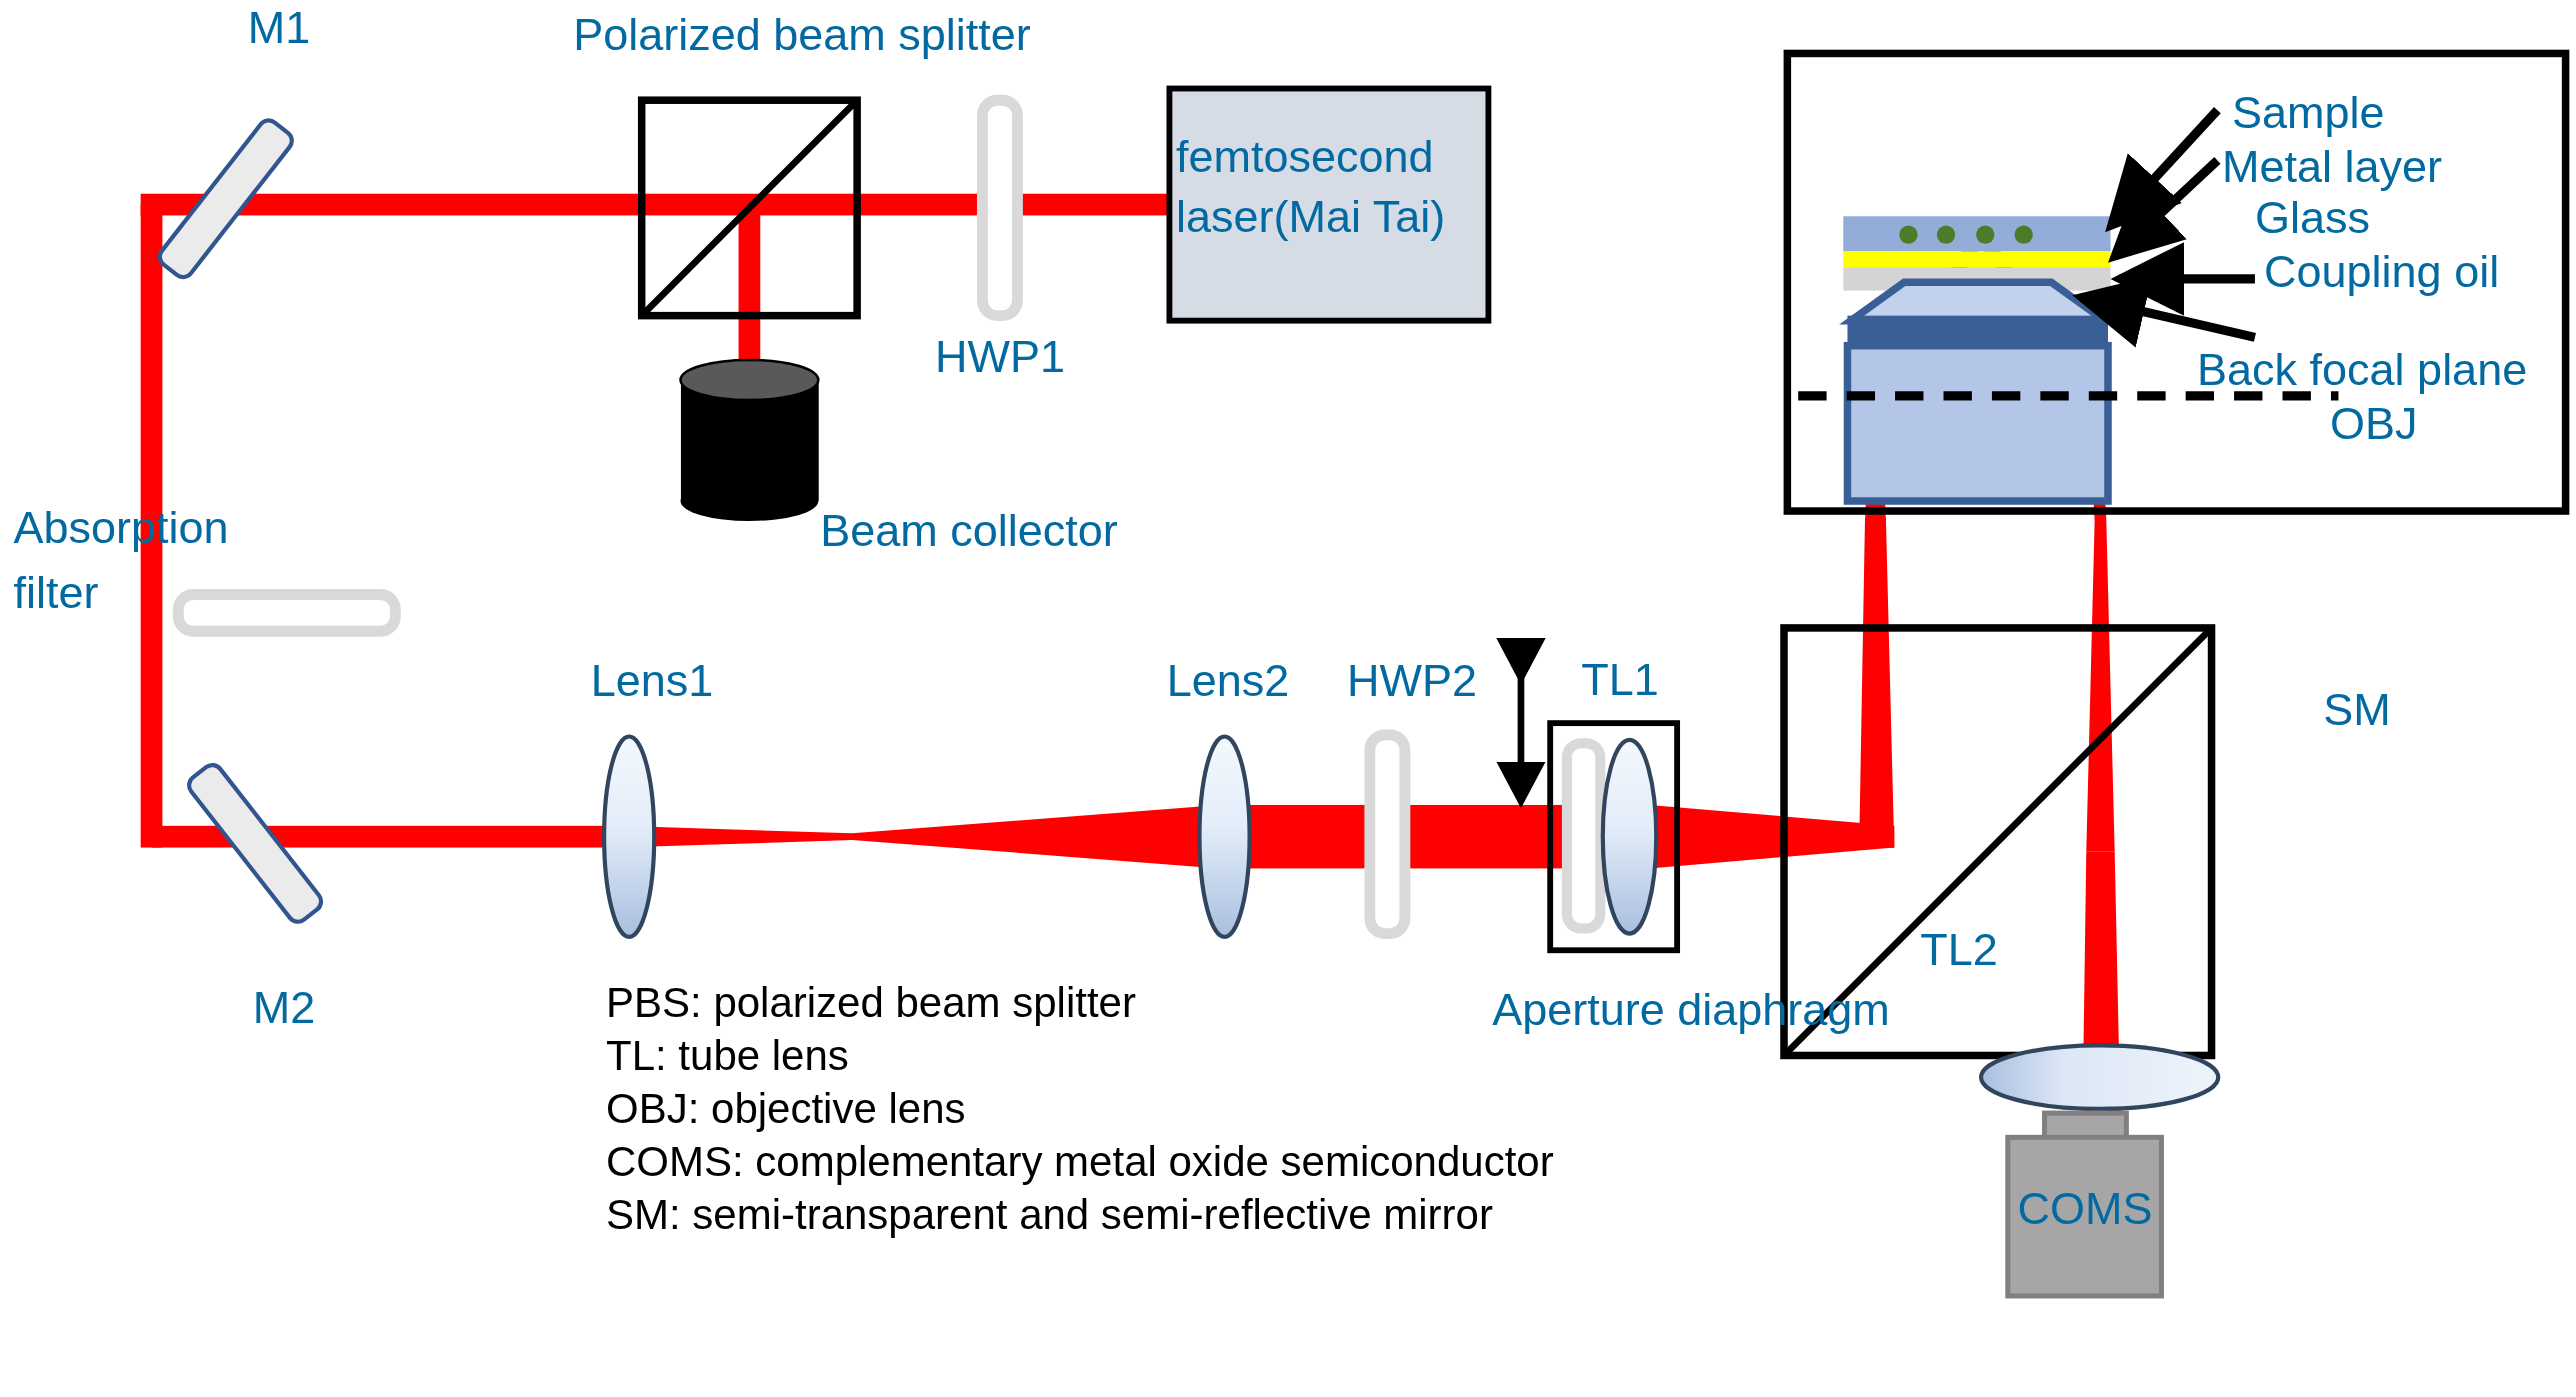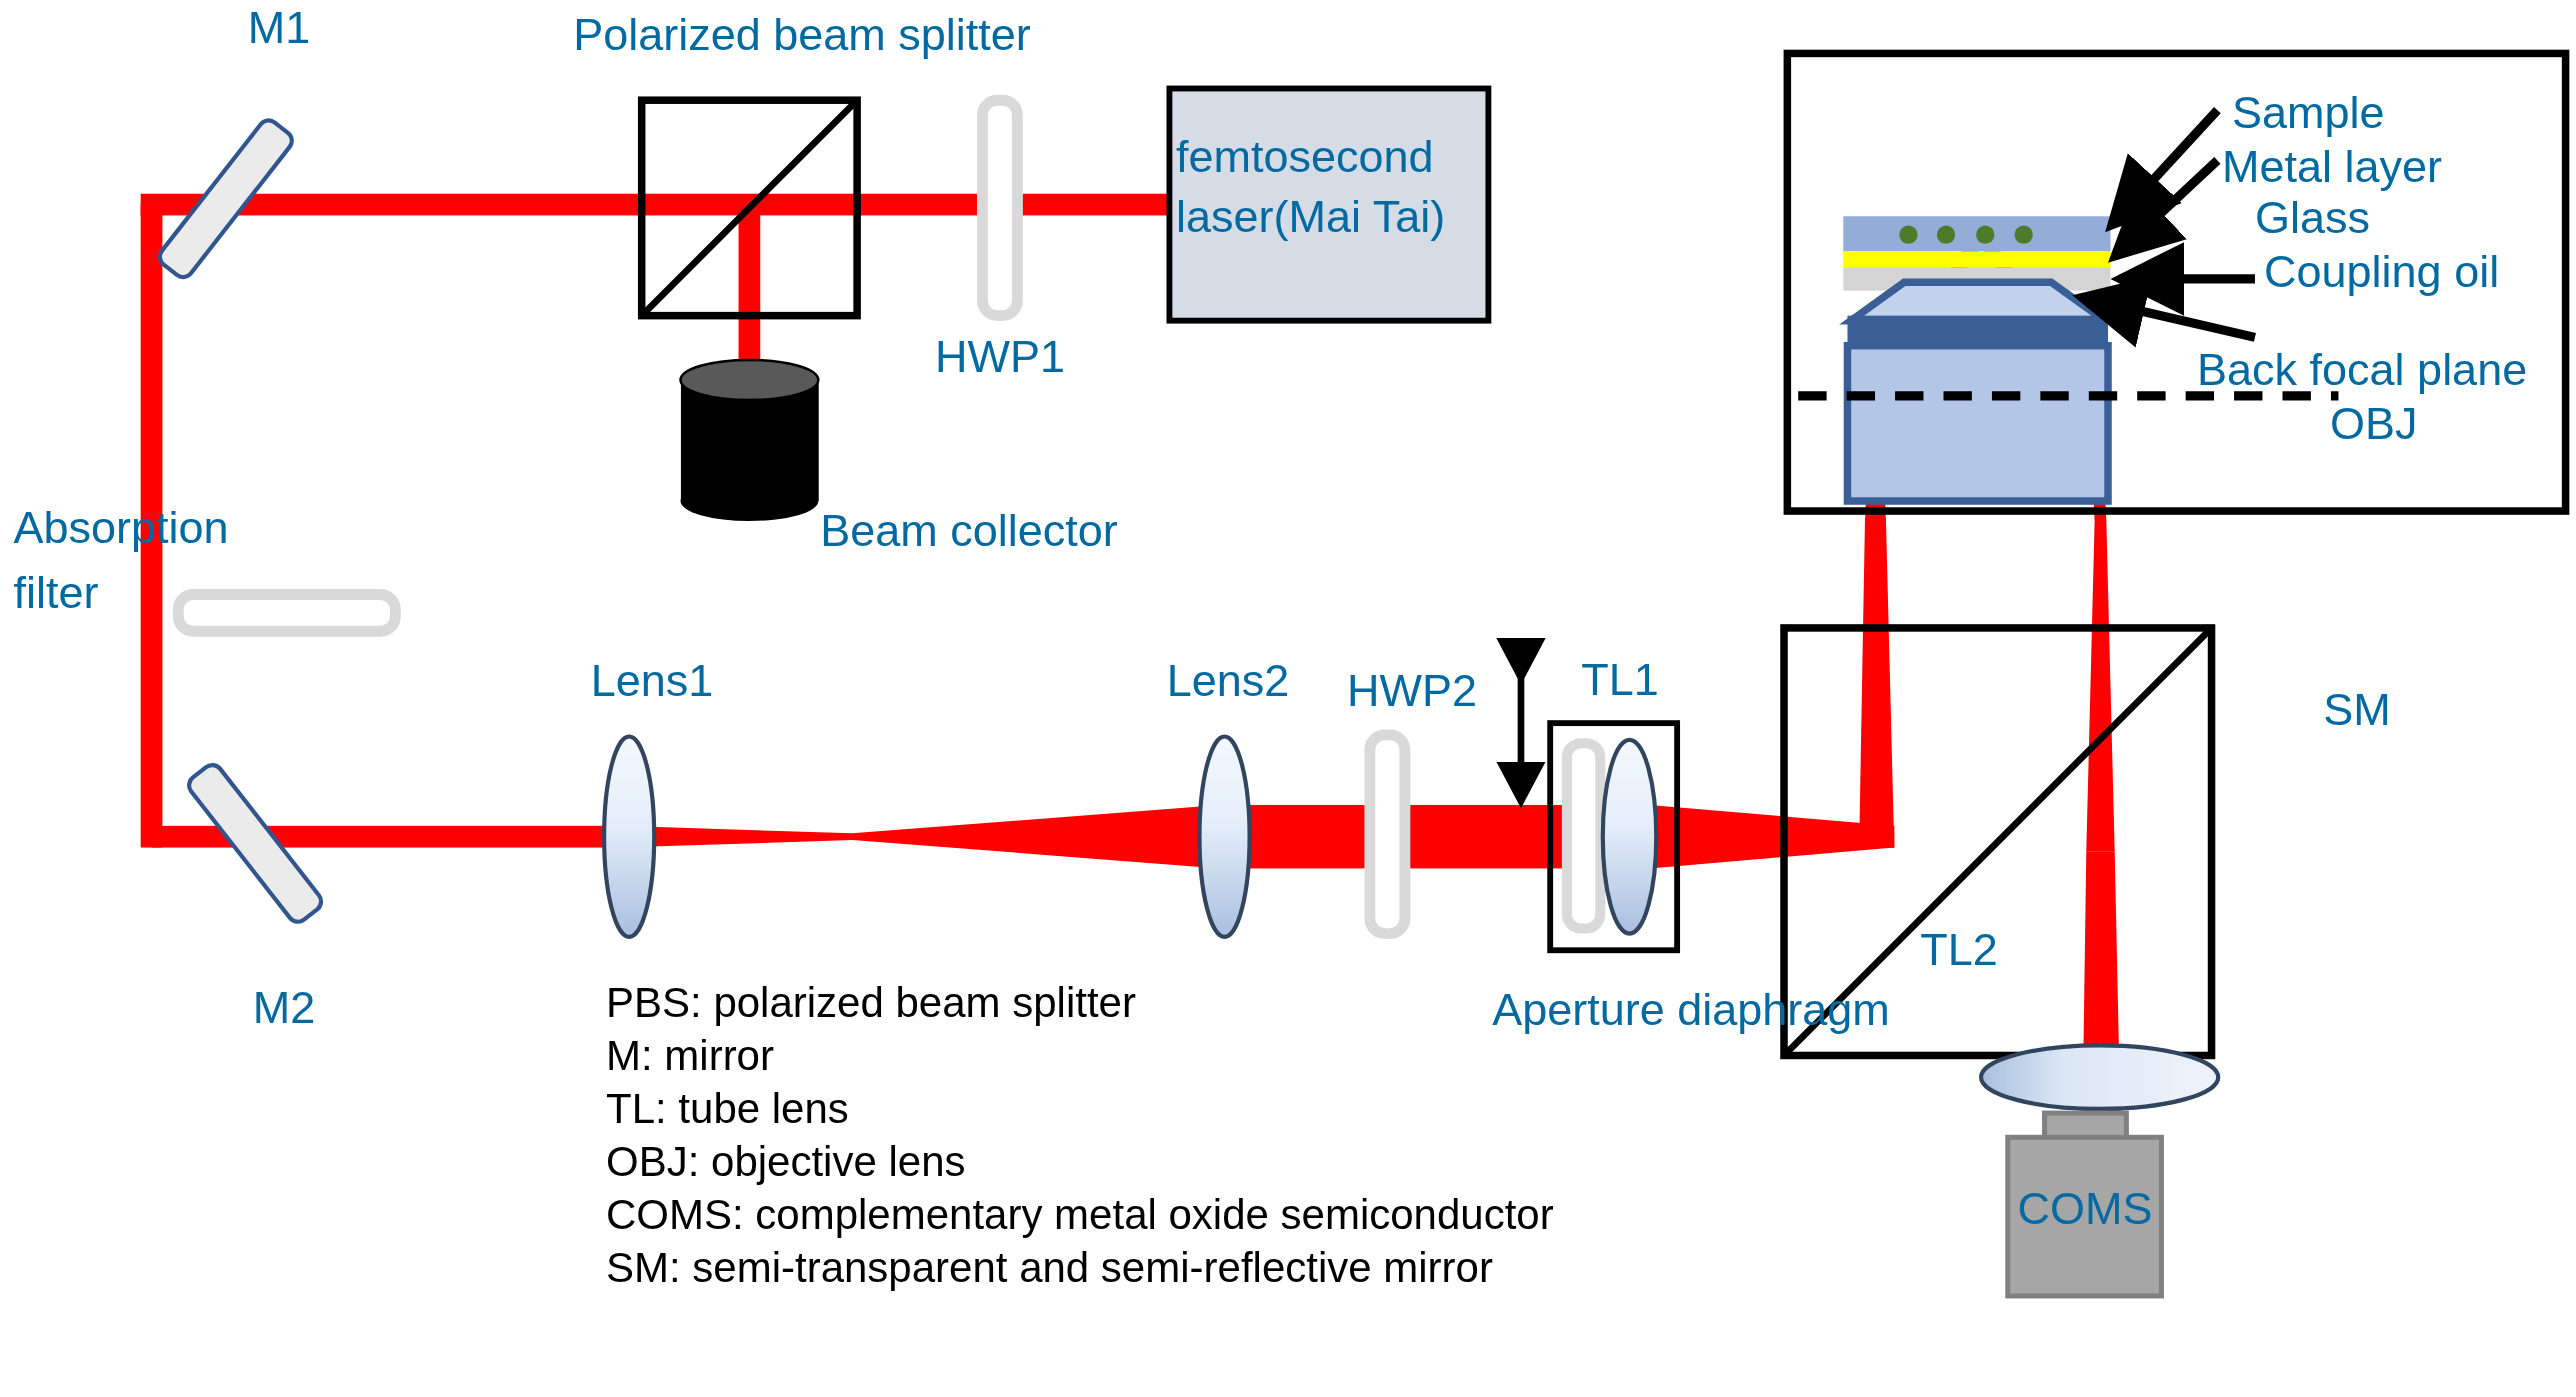--- a/index.html
+++ b/index.html
@@ -216,42 +216,41 @@
 
   <div class="lbl lbl-big" style="left:13.4px; top:505px;">Absorption</div>
   <div class="lbl lbl-big" style="left:13.4px; top:570px;text-align:center;">filter</div>
 
   <div class="lbl lbl-big ctr" style="left:284px; top:937px;margin-top:48px;">M2</div>
 
   <div class="lbl lbl-big ctr" style="left:652px; top:658px;">Lens1</div>
 
   <div class="lbl lbl-big ctr" style="left:1228px; top:658px;">Lens2</div>
 
-  <div class="lbl lbl-big ctr" style="left:1412px; top:658px;margin-top:10px;">HWP2</div>
+  <div class="lbl lbl-big ctr" style="left:1412px; top:658px;">HWP2</div>
 
   <div class="lbl lbl-big ctr" style="left:1620px; top:657px;">TL1</div>
 
   <div class="lbl lbl-big ctr" style="left:1691px; top:987px;">Aperture diaphragm</div>
 
   <div class="lbl lbl-big ctr" style="left:1959px; top:927px;">TL2</div>
 
   <div class="lbl lbl-big ctr" style="left:2357px; top:687px;">SM</div>
 
   <div class="lbl lbl-big ctr" style="left:2085px; top:1186px;">COMS</div>
 
   <div class="lbl lbl-big" style="left:2232px; top:90px;">Sample</div>
   <div class="lbl lbl-big" style="left:2222px; top:144px;">Metal layer</div>
   <div class="lbl lbl-big" style="left:2255px; top:195px;">Glass</div>
   <div class="lbl lbl-big" style="left:2264px; top:249px;">Coupling oil</div>
   <div class="lbl lbl-big" style="left:2197px; top:335px;margin-top:12px;">Back focal plane</div>
   <div class="lbl lbl-big" style="left:2305px; top:401px;margin-left:25px;">OBJ</div>
 
   <div style="position:absolute; left:606px; top:979px;">
     <div class="legend-line" style="position:relative; height:53px;">PBS: polarized beam splitter</div>
-    <div class="legend-line" style="position:relative; height:53px;">M: mirror</div>
     <div class="legend-line" style="position:relative; height:53px;">TL: tube lens</div>
     <div class="legend-line" style="position:relative; height:53px;">OBJ: objective lens</div>
     <div class="legend-line" style="position:relative; height:53px;">COMS: complementary metal oxide semiconductor</div>
     <div class="legend-line" style="position:relative; height:53px;">SM: semi-transparent and semi-reflective mirror</div>
   </div>
 
 </div>
 
 
 </body></html>

